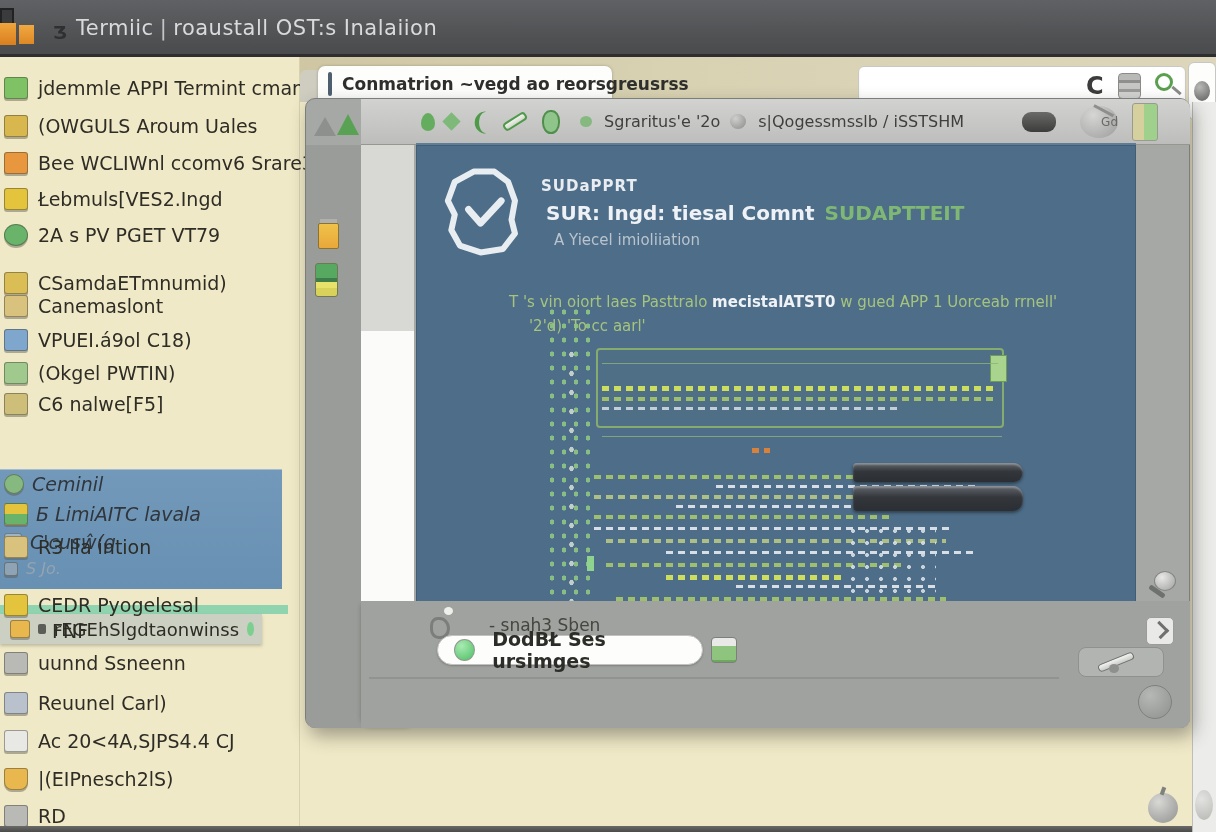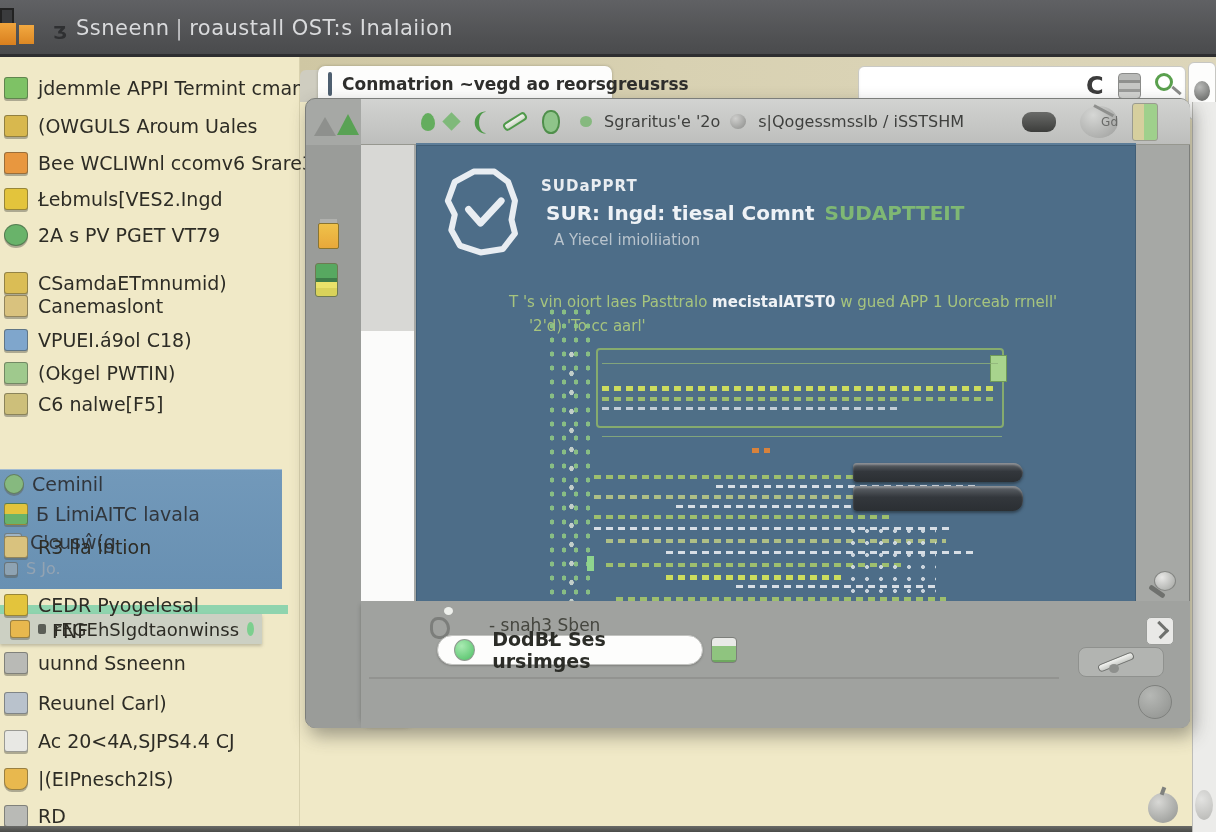--- a/index.html
+++ b/index.html
@@ -20,21 +20,21 @@
 
   
   #sidebar { left:0; top:57px; width:300px; height:775px; background:#f0e9c7; border-right:1px solid #d8d1ae; }
   .sb-row { position:absolute; left:0; width:300px; height:32px; display:flex; align-items:center; gap:10px; padding-left:4px; }
   .sb-label { font-size:19px; color:#2d2c25; white-space:nowrap; }
   .sb-icon { width:24px; height:22px; border-radius:3px; border:1px solid rgba(60,60,50,.45);
     box-shadow:0 2px 0 rgba(90,90,80,.45); flex:0 0 auto; }
   #sb-selected { left:0; top:412px; width:282px; height:120px; background:linear-gradient(#7299ba,#6890b2);
     box-shadow:inset 0 1px 0 rgba(255,255,255,.35); }
   .sel-line { position:absolute; left:4px; display:flex; gap:8px; align-items:center; }
-  .sel-line .sb-label { color:#31363c; }
+  .sel-line .sb-label { color:#31363c;font-style:italic; }
   .sel-line.dim .sb-label { color:#93a3b2; font-size:16px; }
   #green-bar { left:0; top:548px; width:288px; height:9px; background:#8fd4ae; }
   #green-row { left:0; top:557px; width:262px; height:30px; background:#ccd0c3; display:flex; align-items:center; gap:8px; padding-left:10px;
     box-shadow:0 2px 3px rgba(100,100,90,.35); }
   #green-row .dot { width:16px; height:14px; border-radius:50%; background:#7ccf8e; margin-left:auto; margin-right:8px; }
   .mini-sq { width:18px; height:10px; background:#5b5e57; border-radius:2px; }
   .second-line { padding-left:52px !important; }
 
   
   #topstrip { left:300px; top:57px; width:916px; height:45px;
@@ -162,21 +162,21 @@
 </style>
 </head>
 <body>
 
 <div id="titlebar" class="abs">
   <div class="abs tb-darkicon"></div>
   <div class="abs tb-orange1"></div>
   <div class="abs tb-orange2"></div>
   <div class="abs tb-bird">Ӡ</div>
   <div class="abs" id="title-text">
-    <span>Ssneenn</span><span class="sep">|</span><span>roaustall OST:s Inalaiion</span>
+    <span>Termiic</span><span class="sep">|</span><span>roaustall OST:s Inalaiion</span>
   </div>
 </div>
 
 <div id="sidebar" class="abs">
   <div class="sb-row" style="top:15px">
     <span class="sb-icon" style="background:#7ec265"></span>
     <span class="sb-label">jdemmle APPI Termint cmanta)</span>
   </div>
   <div class="sb-row" style="top:53px">
     <span class="sb-icon" style="background:#d8b84e"></span>

